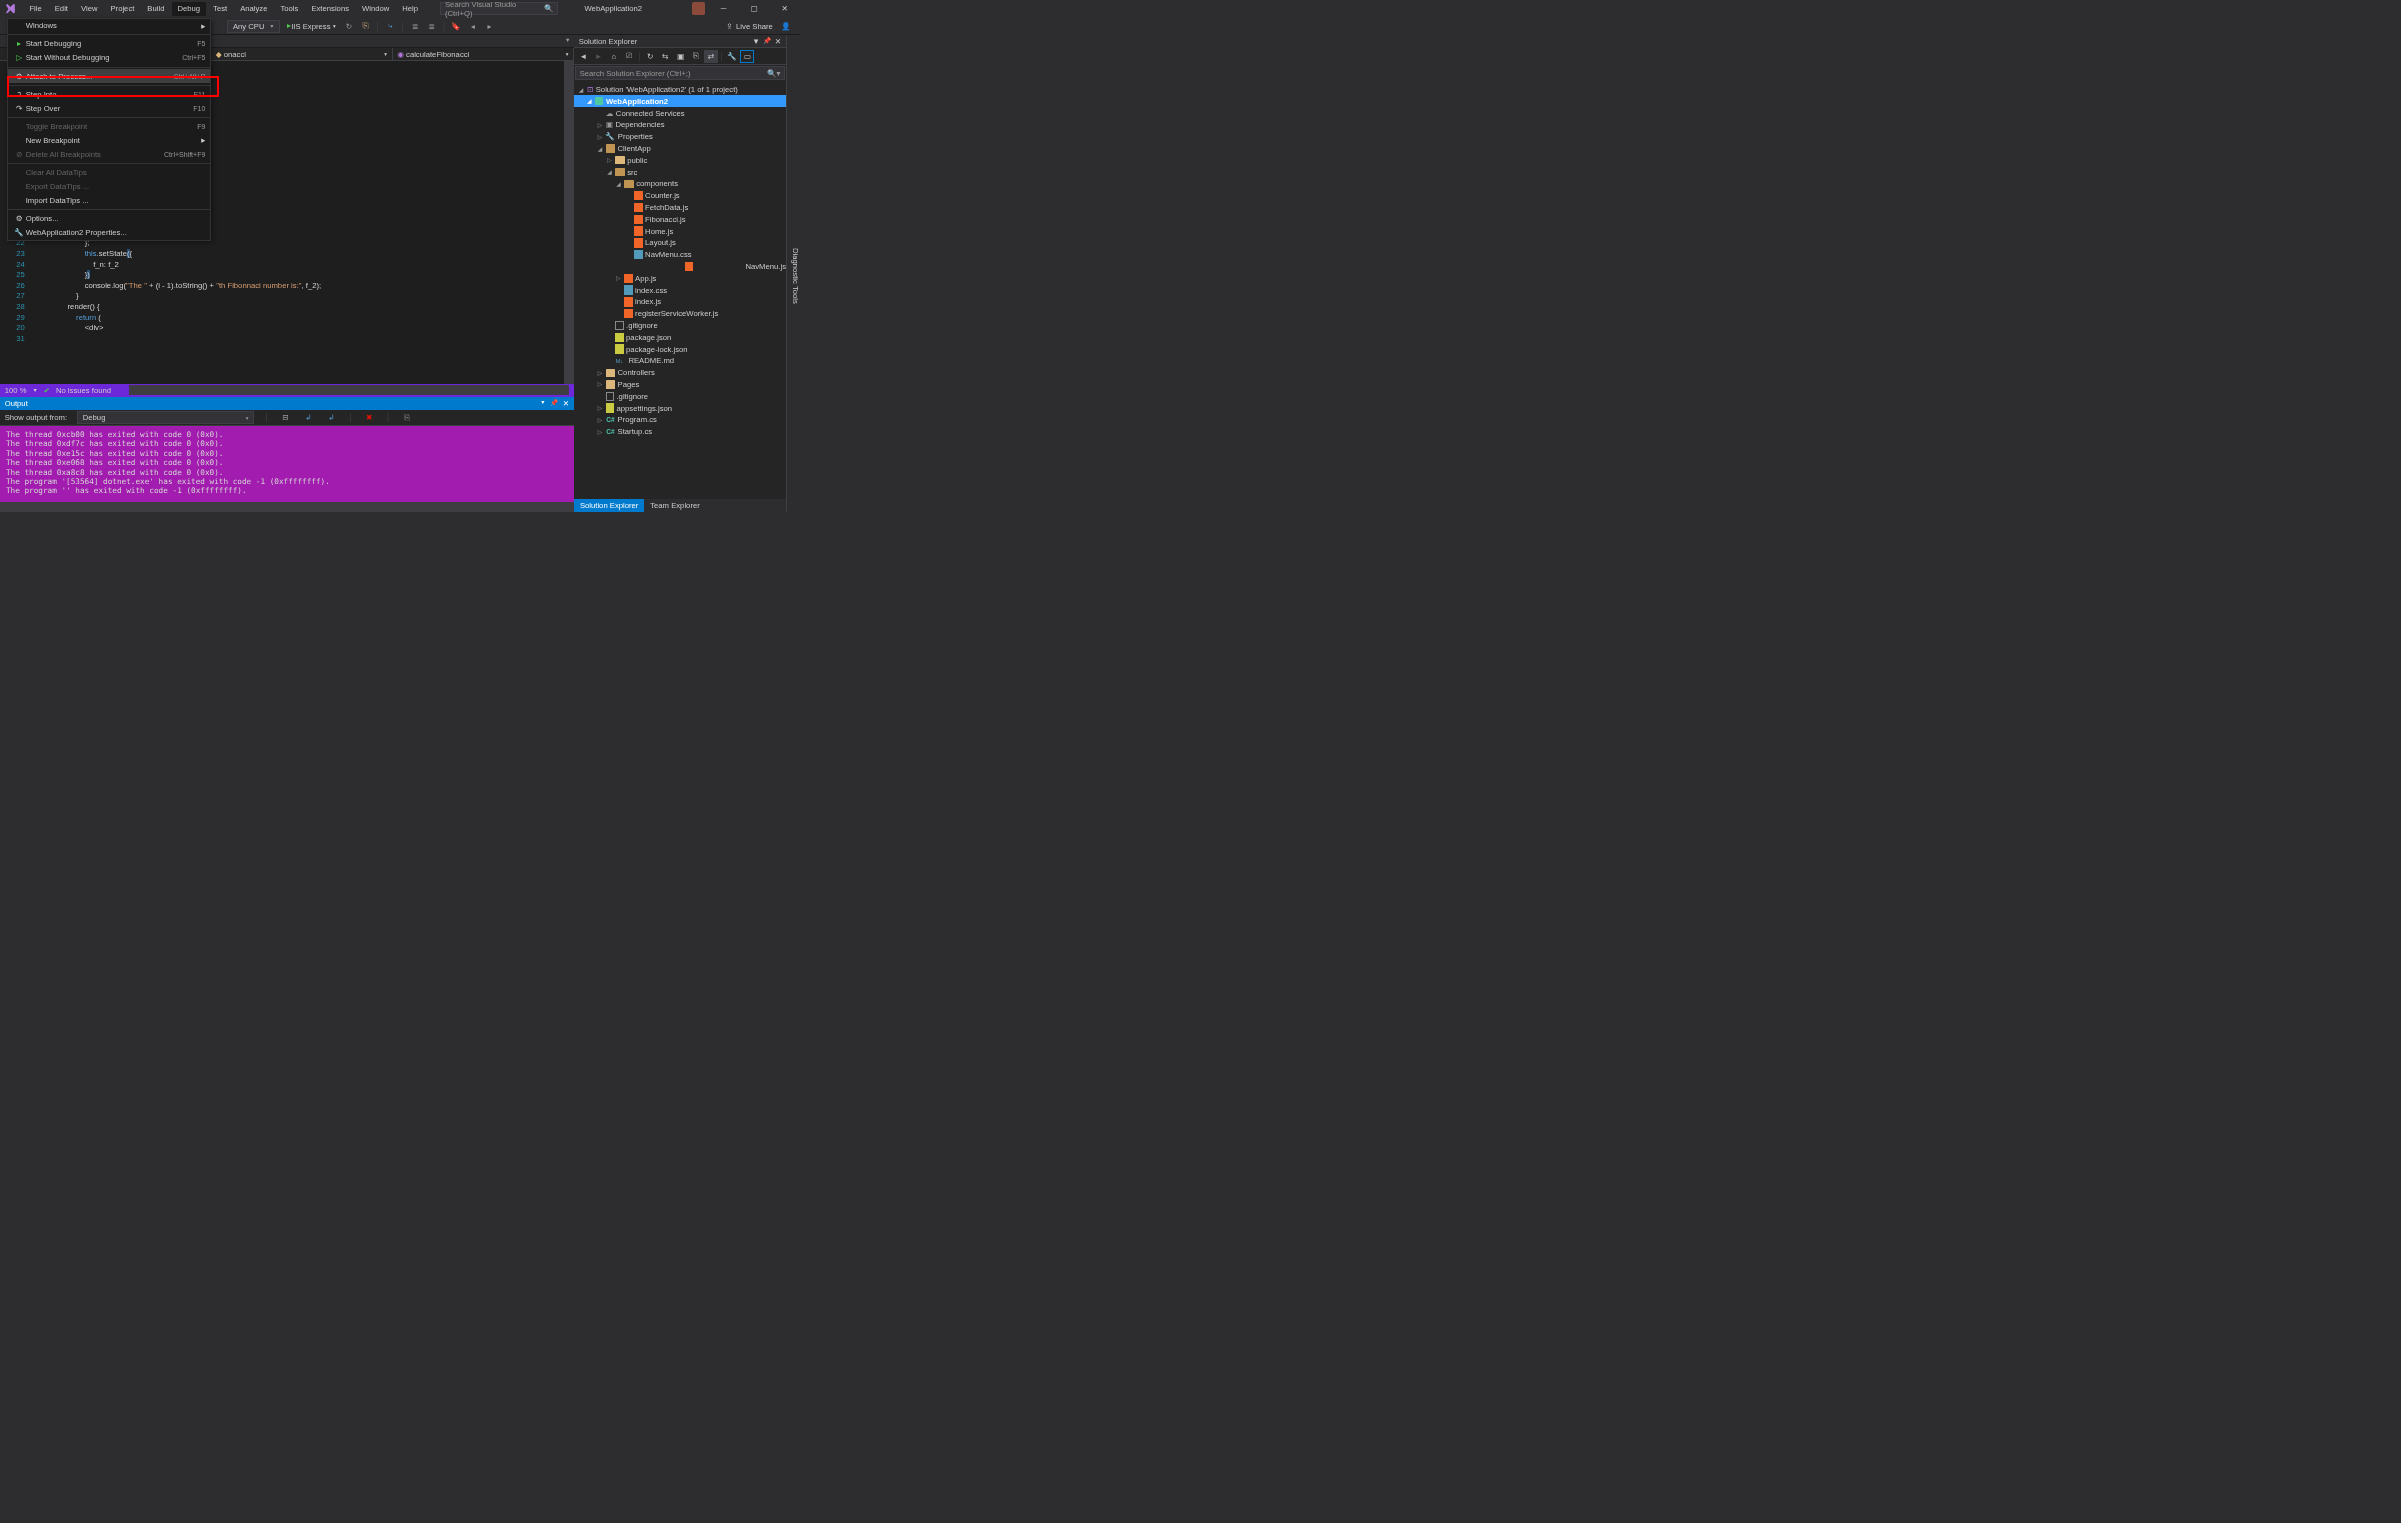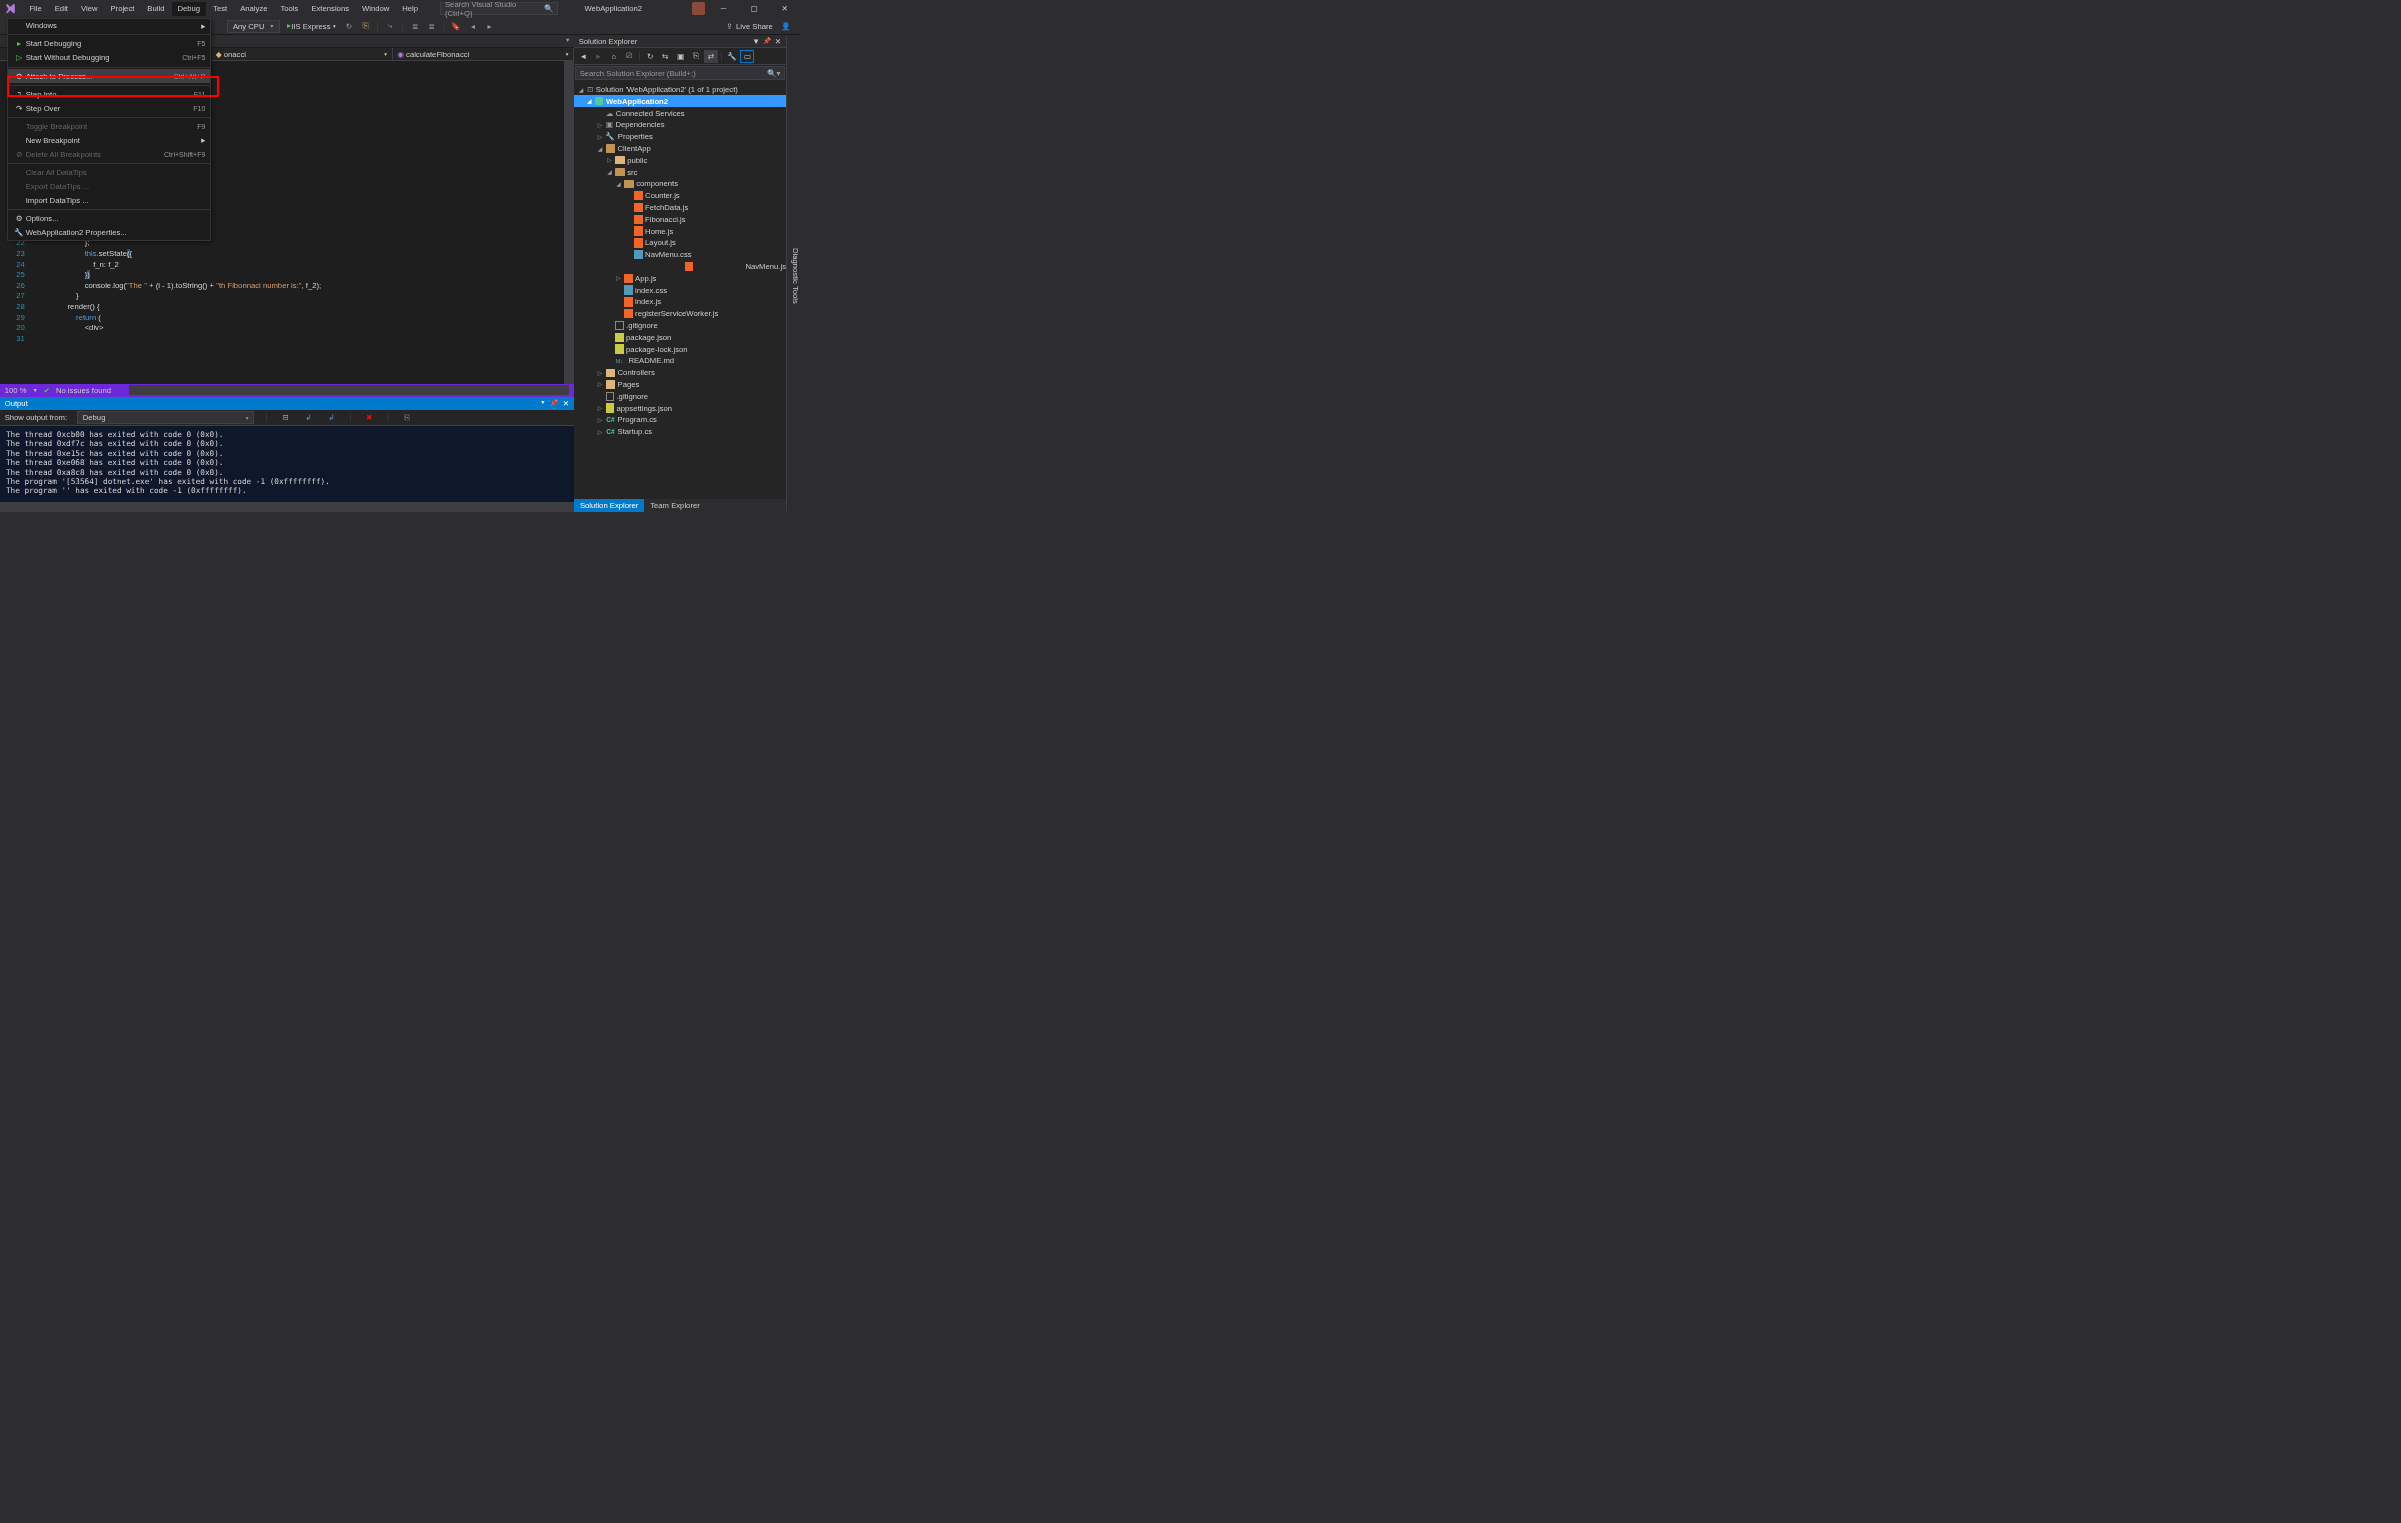--- a/index.html
+++ b/index.html
@@ -30,21 +30,21 @@
 .gutter { width:33px; background:#1e1e1e; text-align:right; color:#2b91af; padding-right:8.3px; line-height:10.6px; }
 .fold-col { width:26px; }
 .code { flex:1; color:#d4d4d4; line-height:10.6px; white-space:pre; }
 .kw { color:#569cd6; } .str { color:#d69d73; }
 .ed-footer { height:13px; background:#6d28d9; display:flex; align-items:center; padding:0 4.7px; gap:5.9px; font-size:7px; color:#ccc; }
 .output-panel { }
 .output-head { height:13px; background:#007acc; color:#fff; display:flex; align-items:center; padding:0 4.7px; }
 .output-head .title { font-weight:400; }
 .output-head .right { margin-left:auto; display:flex; gap:4.7px; }
 .output-tools { height:16.5px; background:#252526; display:flex; align-items:center; padding:0 4.7px; gap:10px; color:#ccc; border-bottom:0.6px solid #3f3f46; }
-.output-body { background:#0f172a; color:#d4d4d4; font-family:Consolas,monospace; font-size:7.7px; padding:3.5px 5.9px; height:76px; line-height:9.4px; white-space:pre; overflow:hidden; }
+.output-body { background:#a21caf; color:#d4d4d4; font-family:Consolas,monospace; font-size:7.7px; padding:3.5px 5.9px; height:76px; line-height:9.4px; white-space:pre; overflow:hidden; }
 .scroll-h { height:10px; background:#3e3e42; }
 .solution { width:212px; background:#252526; display:flex; flex-direction:column; }
 .sol-head { height:13px; background:#2d2d30; display:flex; align-items:center; padding:0 4.7px; color:#ccc; border-bottom:0.6px solid #3f3f46; }
 .sol-head .right { margin-left:auto; display:flex; gap:3.5px; font-size:5.9px; }
 .sol-tb { height:16.5px; background:#252526; display:flex; align-items:center; padding:0 2.4px; gap:1.2px; border-bottom:0.6px solid #3f3f46; }
 .sol-tb .ic { width:14px; height:13px; display:flex; align-items:center; justify-content:center; color:#c5c5c5; }
 .sol-search { height:14px; background:#333337; border:0.6px solid #3f3f46; margin:1.2px; display:flex; align-items:center; padding:0 3.5px; color:#999; }
 .tree { flex:1; overflow:auto; padding:2.4px 0; }
 .tree-row { display:flex; align-items:center; height:11.8px; padding-left:3.5px; color:#ccc; gap:2.4px; }
 .tree-row.sel { background:#3399ff; color:#fff; }
@@ -234,21 +234,21 @@
       <span class="ic">↻</span>
       <span class="ic">⇆</span>
       <span class="ic">▣</span>
       <span class="ic">⎘</span>
       <span class="ic" style="background:#3f3f46">⇄</span>
       <span style="color:#444">│</span>
       <span class="ic">🔧</span>
       <span class="ic" style="border:0.6px solid #007acc">▭</span>
     </div>
     <div class="sol-search">
-      <span>Search Solution Explorer (Build+;)</span>
+      <span>Search Solution Explorer (Ctrl+;)</span>
       <span style="margin-left:auto">🔍▾</span>
     </div>
     <div class="tree" id="sol-tree">
         <div class="tree-row">
           <span class="expander">◢</span>
           <span style="color:#b179d9">⊡</span> 
           <span class="label">Solution 'WebApplication2' (1 of 1 project)</span>
         </div>
         <div class="tree-row sel" style="padding-left: 11.8px;">
           <span class="expander" style="color:#fff">◢</span>

